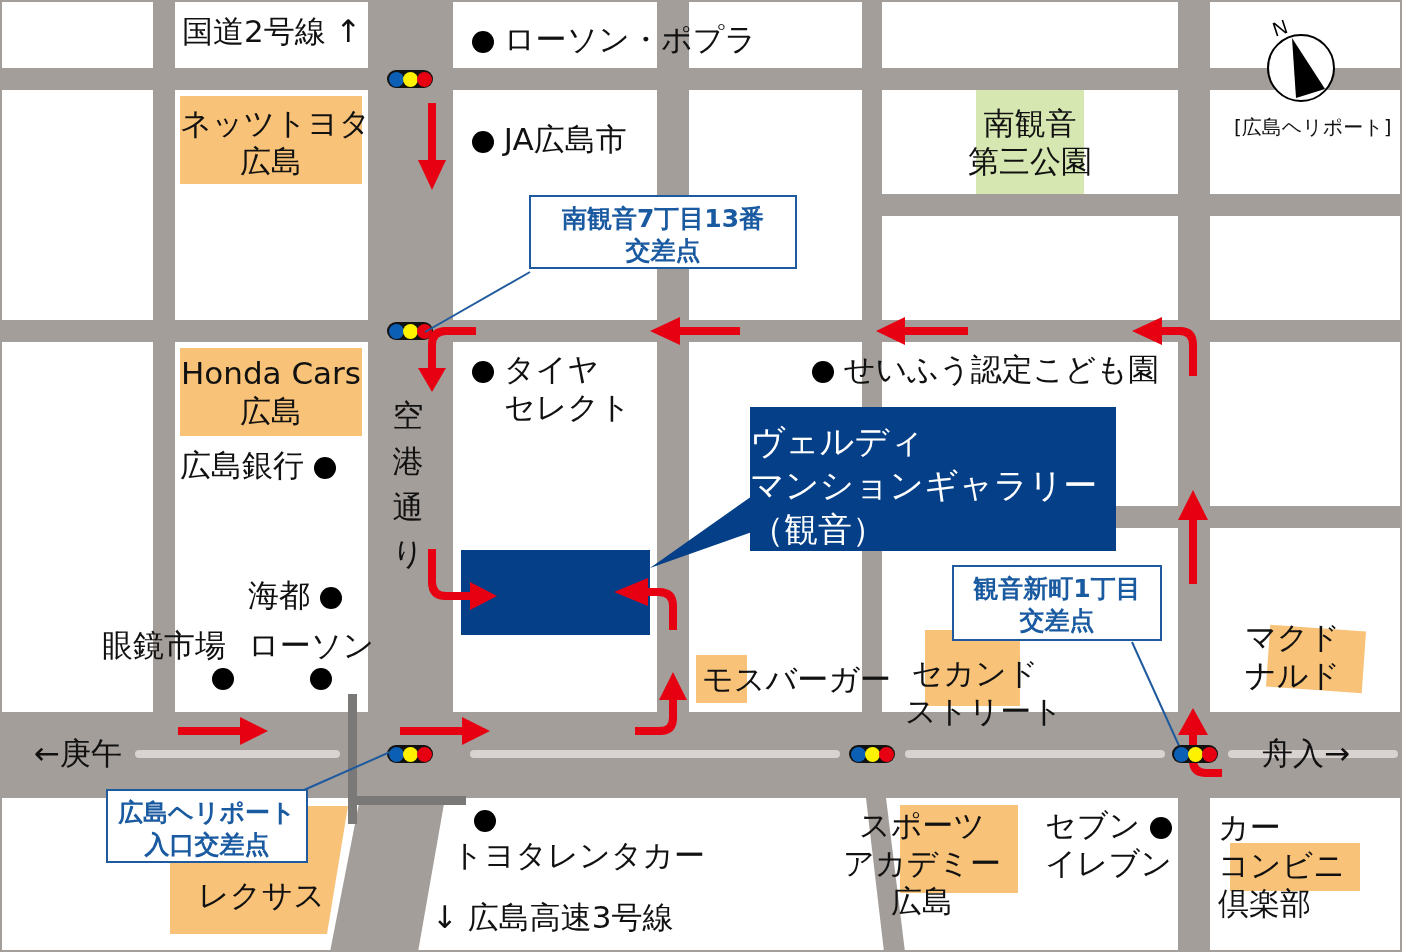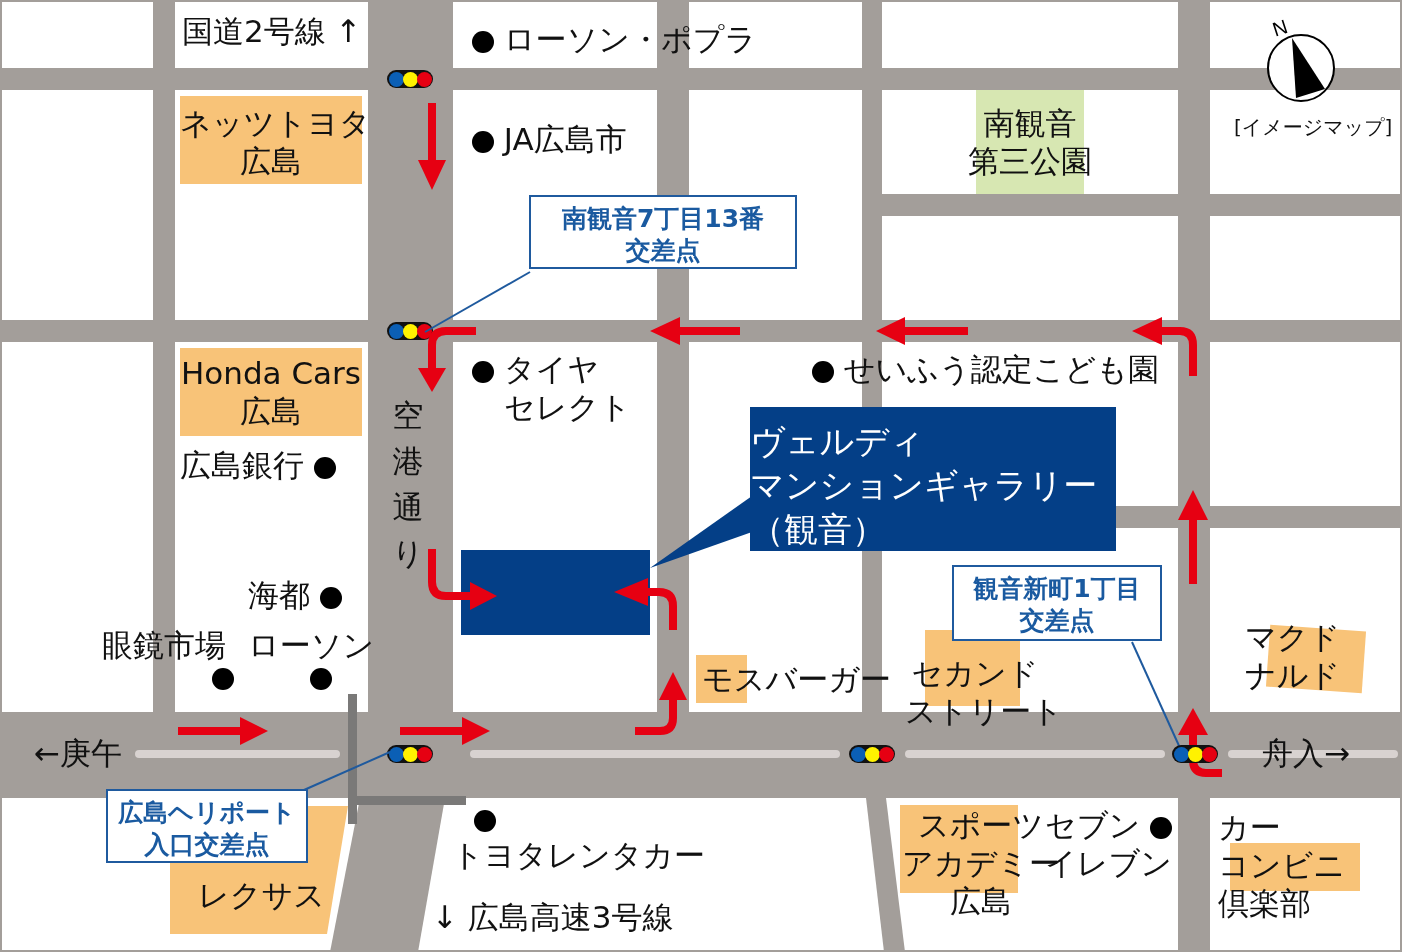--- a/index.html
+++ b/index.html
@@ -84,21 +84,21 @@
     <div>マクド</div>
     <div>ナルド</div>
   </div>
 
   <svg class="overlay" width="1402" height="952">
     <polygon points="170,806 348,806 327,934 170,934" fill="#f8c378"></polygon>
   </svg>
   <div class="lbl" style="left:198px;top:876px;">レクサス</div>
 
   <div class="block orange" style="left:900px;top:805px;width:118px;height:88px;"></div>
-  <div class="lbl center" style="left:896px;top:806px;width:170px;">
+  <div class="lbl center" style="left:837px;top:806px;width:170px;">
     <div>スポーツ</div>
     <div>アカデミー</div>
     <div>広島</div>
   </div>
 
   <div class="block orange" style="left:1230px;top:843px;width:130px;height:48px;"></div>
   <div class="lbl" style="left:1218px;top:808px;">
     <div>カー</div>
     <div>コンビニ</div>
     <div>倶楽部</div>
@@ -243,16 +243,16 @@
   <div class="callout" style="left:106px;top:789px;width:202px;height:74px;padding-top:6px;box-sizing:border-box;">
     <div>広島ヘリポート</div>
     <div>入口交差点</div>
   </div>
 
   <svg class="overlay" width="1402" height="952">
     <circle cx="1301" cy="68" r="33" fill="#fff" stroke="#000" stroke-width="2"></circle>
     <polygon points="1292,38 1325,89 1296,98" fill="#000"></polygon>
     <text x="1273" y="34" font-size="20" font-family="Liberation Sans, sans-serif" fill="#000" transform="rotate(-18 1283 28)">N</text>
   </svg>
-  <div class="lbl" style="left:1234px;top:114px;font-size:20px;line-height:26px;">[イメージマップ]</div>
+  <div class="lbl" style="left:1234px;top:114px;font-size:20px;line-height:26px;">[広島ヘリポート]</div>
 
   <div class="frame"></div>
 </div>
 
 </body></html>

